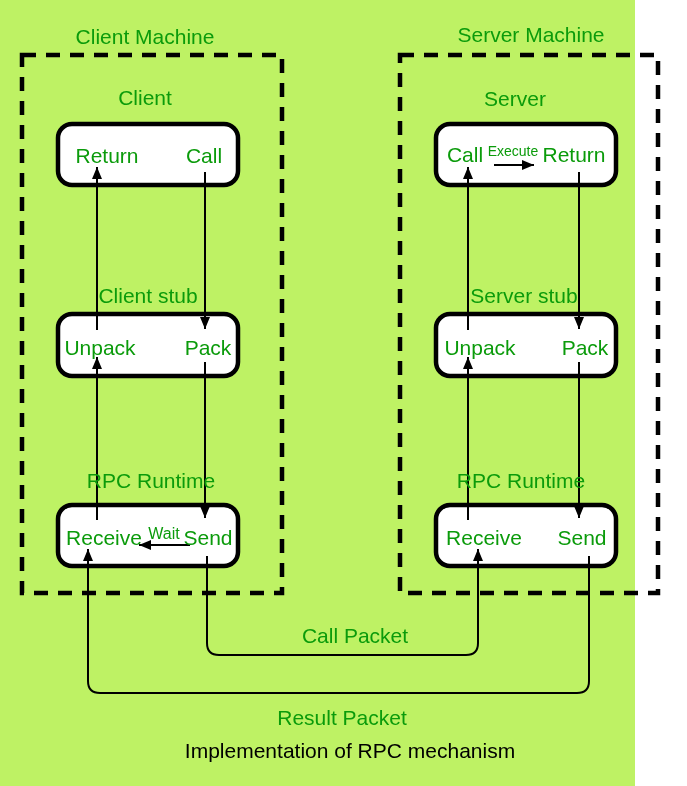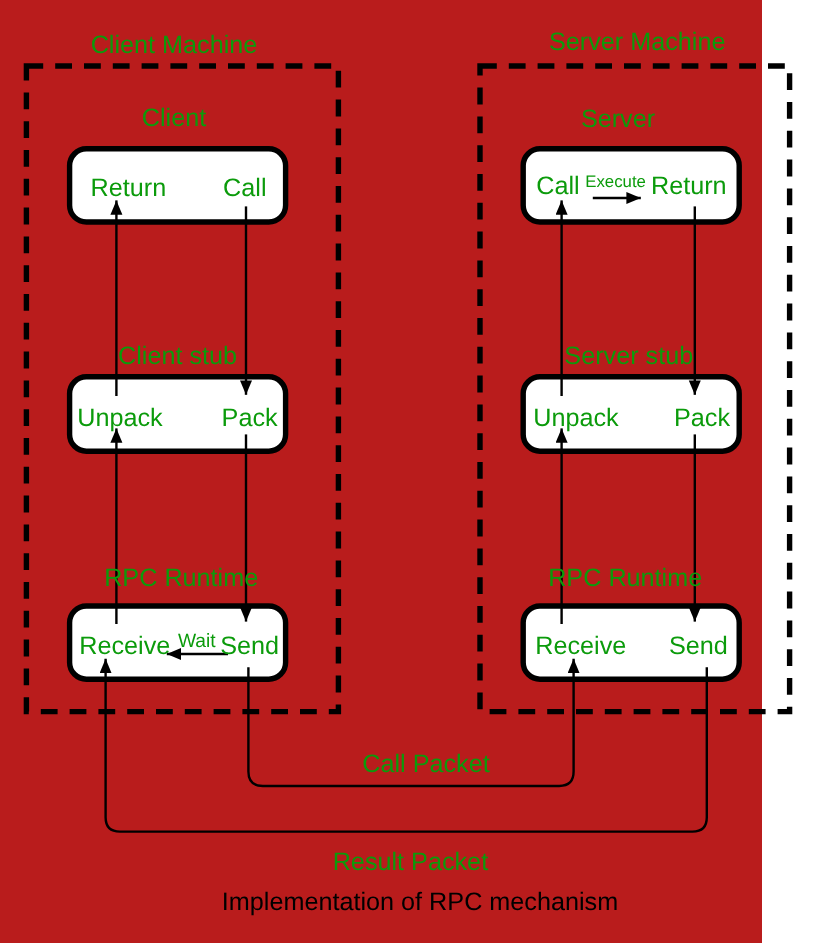--- a/index.html
+++ b/index.html
@@ -7,21 +7,21 @@
     padding: 0;
     background: #ffffff;
     width: 687px;
     height: 786px;
     overflow: hidden;
   }
   #stage {
     position: relative;
     width: 635px;
     height: 786px;
-    background: #b91c1c;
+    background: #bef264;
   }
   svg text {
     font-family: "Liberation Sans", sans-serif;
     text-anchor: middle;
   }
   .g   { fill: var(--green, #0b9b0b); }
   .k   { fill: #000000; }
   .t21 { font-size: 21px; }
   .t16 { font-size: 16px; }
   .t14 { font-size: 14px; }

